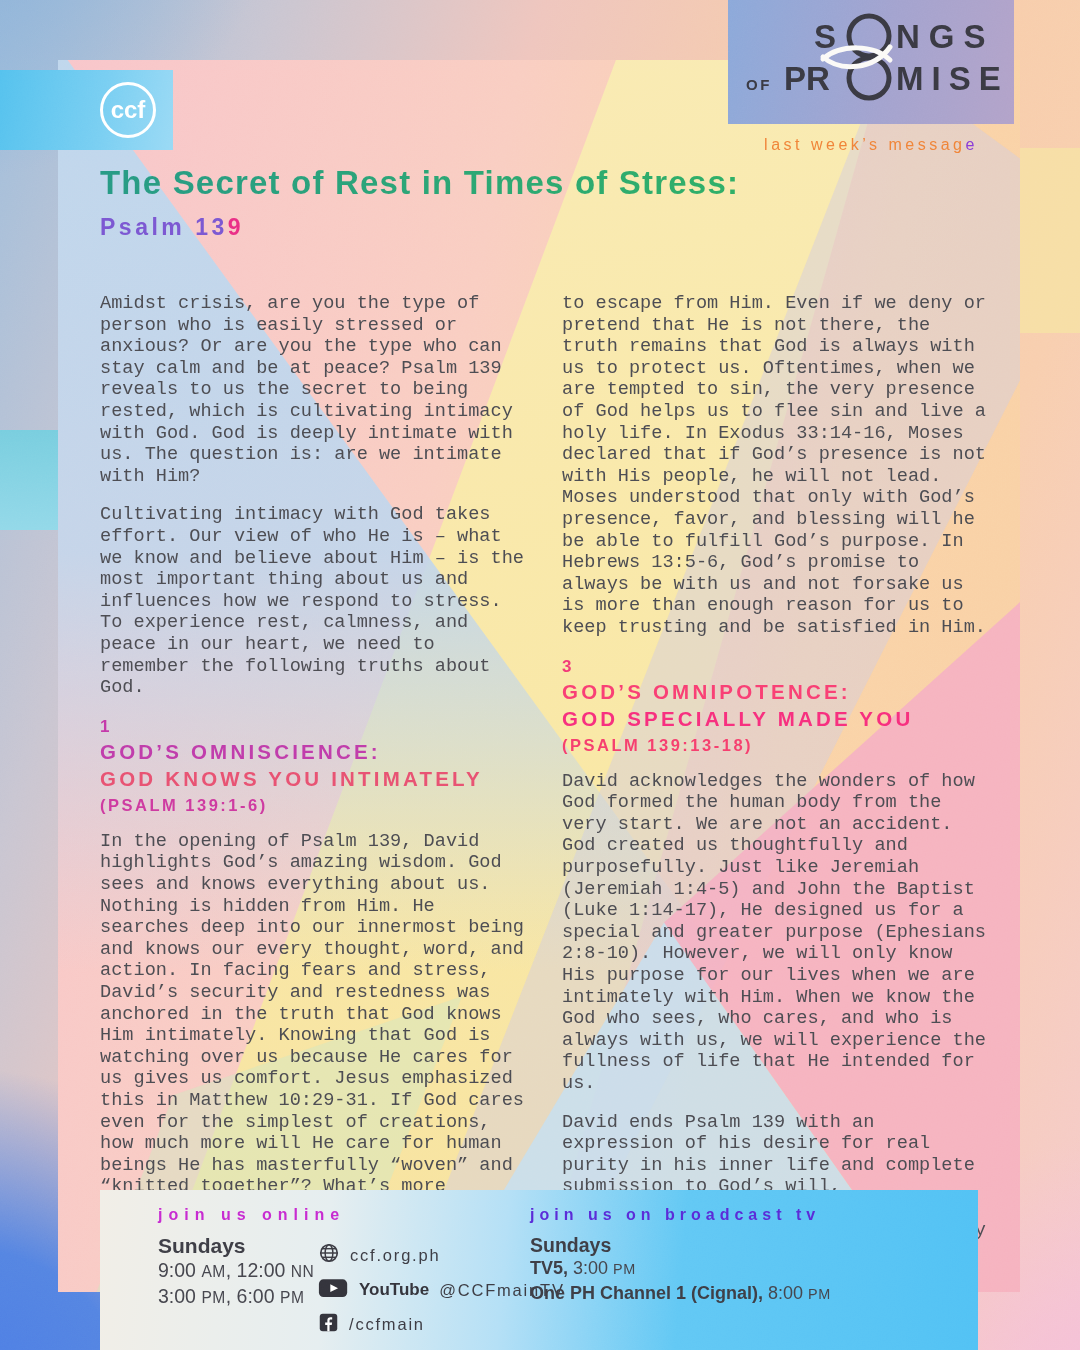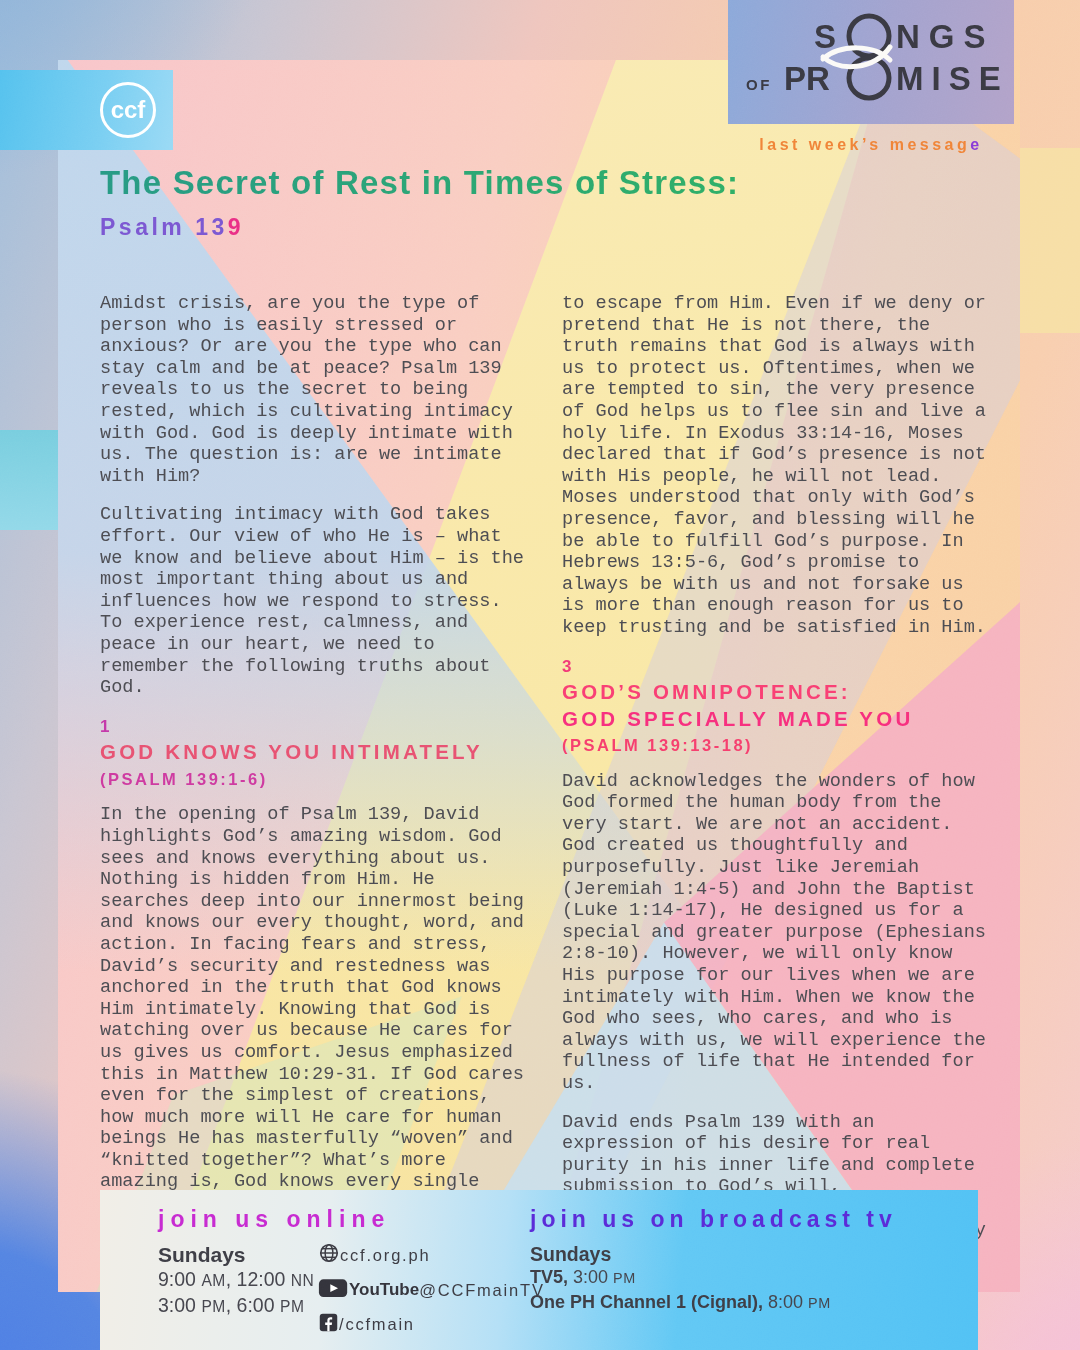--- a/index.html
+++ b/index.html
@@ -50,33 +50,33 @@
   .sec3 .sn{color:#F23A78;} .sec3 .sl1{color:#F93F74;} .sec3 .sl2{color:#F72F7E;} .sec3 .sr{color:#F63F6E;}
   
   .ccf-box{position:absolute;left:0;top:70px;width:173px;height:80px;z-index:5;
       background:linear-gradient(100deg,#55C2EE 0%,#7ACFF2 60%,#9ADAF5 100%);}
   .ccf-circle{position:absolute;left:100px;top:12px;width:50px;height:50px;border:3px solid #fff;border-radius:50%;
       display:flex;align-items:center;justify-content:center;color:#fff;font-size:24px;font-weight:700;}
   
   .sop-box{position:absolute;left:728px;top:0;width:286px;height:124px;z-index:5;
       background:linear-gradient(100deg,#8CA9DA 0%,#A3A3CF 55%,#B3A3C9 100%);}
   .tagline{position:absolute;left:728px;top:136px;width:286px;text-align:center;z-index:5;
-      font-size:16px;font-weight:700;letter-spacing:3.5px;color:#F08438;}
+      font-size:16px;font-weight:400;letter-spacing:3.5px;color:#F08438;}
   .tag-accent{color:#8A3BD8;}
   
   .footer{position:absolute;left:100px;top:1190px;width:878px;height:160px;z-index:10;
       background:linear-gradient(95deg,#F1EEE7 0%,#E6EEF0 26%,#B4E0F6 46%,#62C8F4 66%,#52C2F4 100%);}
-  .f-title{font-size:23px;font-weight:700;letter-spacing:6px;}
+  .f-title{font-size:16px;font-weight:700;letter-spacing:6px;}
   .online{position:absolute;left:58px;top:16px;}
   .online .f-title{color:#C72BD1;}
   .f-day{font-size:21px;font-weight:700;color:#3E3E46;margin-top:10px;}
   .f-times{font-size:19.5px;color:#46464E;line-height:25px;}
   .m{font-size:0.8em;letter-spacing:.5px;}
   .links{position:absolute;left:218px;top:52px;}
-  .link-row{display:flex;align-items:center;margin-bottom:9px;}
+  .link-row{display:flex;align-items:center;gap:10px;margin-bottom:9px;}
   .link-label{font-size:16.5px;letter-spacing:1.8px;color:#3C3C44;}
   .yt-word{font-weight:700;font-size:17px;color:#34343C;}
   .broadcast{position:absolute;left:430px;top:16px;}
   .broadcast .f-title{color:#5A2BD8;letter-spacing:5px;}
   .broadcast .f-day{font-size:19.5px;margin-top:10px;}
   .bl{font-size:18px;color:#45454D;line-height:23.5px;}
   .bl b{color:#3E3E46;}
   
   .noise{position:absolute;inset:0;z-index:50;pointer-events:none;mix-blend-mode:overlay;}
 </style>
@@ -99,20 +99,21 @@
     <div class="title-block">
       <div class="kicker">The Secret of Rest in Times of Stress:</div>
       <div class="psalm"><span>Psalm 13</span><span class="accent">9</span></div>
     </div>
 
     <div class="col col1" id="col1">
         <p class="bp">Amidst crisis, are you the type of person who is easily stressed or anxious? Or are you the type who can stay calm and be at peace? Psalm 139 reveals to us the secret to being rested, which is cultivating intimacy with God. God is deeply intimate with us. The question is: are we intimate with Him?</p>
         <p class="bp">Cultivating intimacy with God takes effort. Our view of who He is – what we know and believe about Him – is the most important thing about us and influences how we respond to stress. To experience rest, calmness, and peace in our heart, we need to remember the following truths about God.</p>
         <div class="sec sec1">
           <div class="sn">1</div>
+          <div class="sl1">GOD’S OMNISCIENCE:</div>
           <div class="sl2">GOD KNOWS YOU INTIMATELY</div>
           <div class="sr">(PSALM 139:1-6)</div>
         </div>
         <p class="bp">In the opening of Psalm 139, David highlights God’s amazing wisdom. God sees and knows everything about us. Nothing is hidden from Him. He searches deep into our innermost being and knows our every thought, word, and action. In facing fears and stress, David’s security and restedness was anchored in the truth that God knows Him intimately. Knowing that God is watching over us because He cares for us gives us comfort. Jesus emphasized this in Matthew 10:29-31. If God cares even for the simplest of creations, how much more will He care for human beings He has masterfully “woven” and “knitted together”? What’s more amazing is, God knows every single thing about us – past, present, and future – and yet He loves us unconditionally!</p>
         <div class="sec sec2">
           <div class="sn">2</div>
           <div class="sl1">GOD’S OMNIPRESENCE:</div>
           <div class="sl2">GOD IS ALWAYS WITH YOU</div>
           <div class="sr">(PSALM 139:1-6)</div>
         </div>

